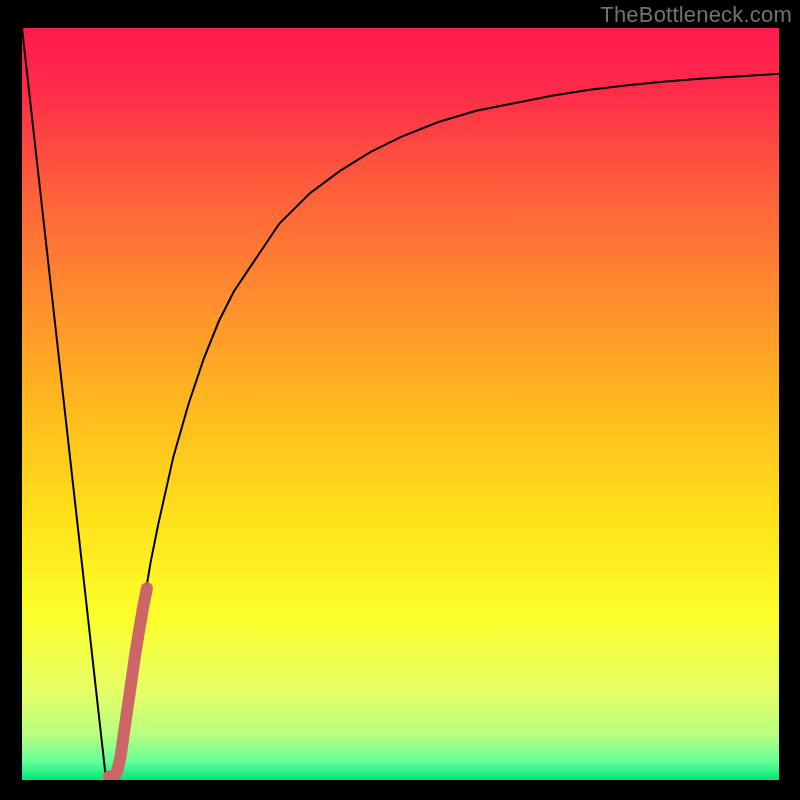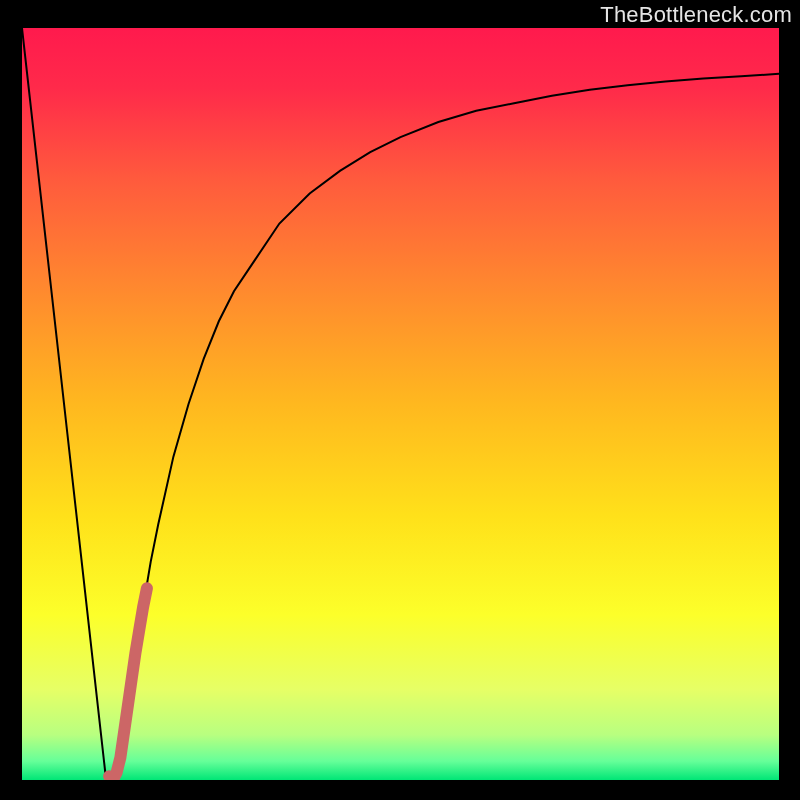--- a/index.html
+++ b/index.html
@@ -28,21 +28,21 @@
     inset: 0;
   }
   svg.curve-layer {
     position: absolute;
     inset: 0;
     width: 100%;
     height: 100%;
   }
   .watermark {
     position: absolute;
-    color: #e5e5e5;
+    color: #737373;
     font-size: 22px;
     font-weight: 400;
     letter-spacing: 0.2px;
     user-select: none;
   }
 </style>
 </head>
 <body>
 
 <div class="frame">

